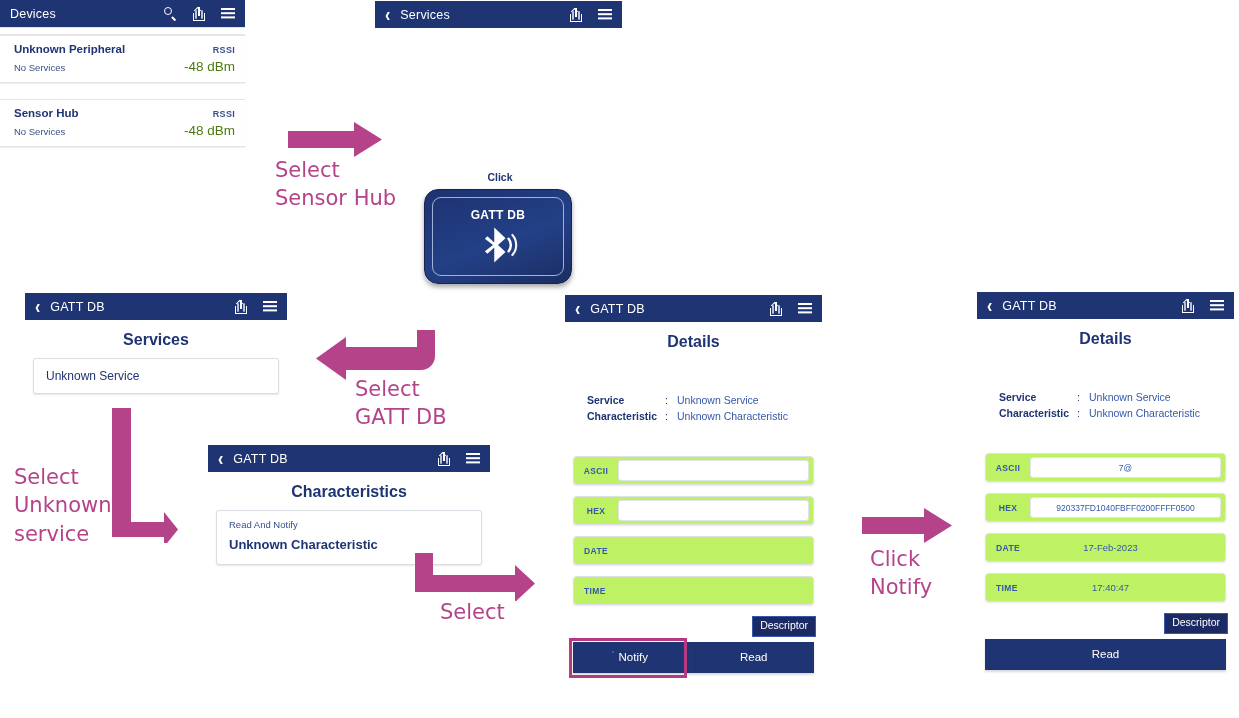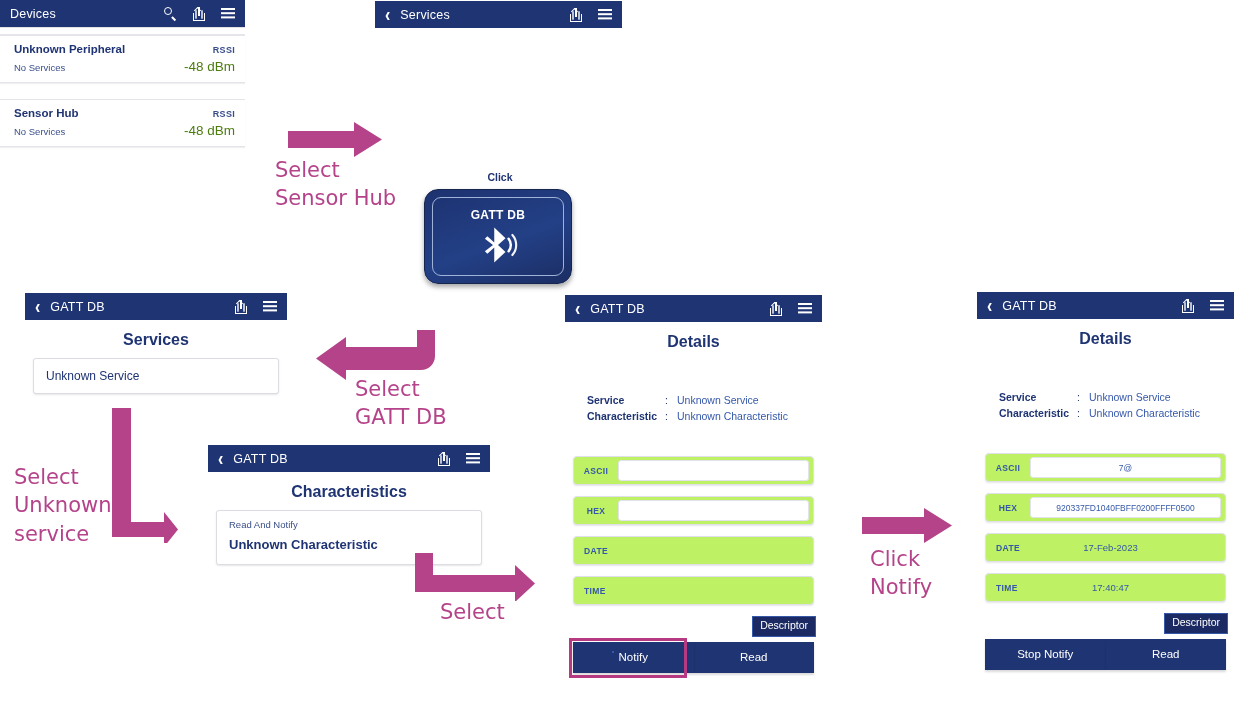--- a/index.html
+++ b/index.html
@@ -377,21 +377,20 @@
   </div>
   <div class="field nofill">
     <span class="lbl">TIME</span>
     <span class="plain">17:40:47</span>
   </div>
 
   <div class="desc-wrap">
     <span class="desc-btn">Descriptor</span>
   </div>
   <div class="btnbar">
-    <div class="b">Stop Notify</div>
     <div class="b">Read</div>
   </div>
 </div>
 
 <svg class="arrow" style="left:286px;top:120px;" width="100" height="40">
   <path d="M2 11 L68 11 L68 2 L96 19.5 L68 37 L68 28 L2 28 Z" fill="#b5438a"></path>
 </svg>
 <div class="anno-text" style="left:275px;top:156px;">Select
 Sensor Hub</div>
 

